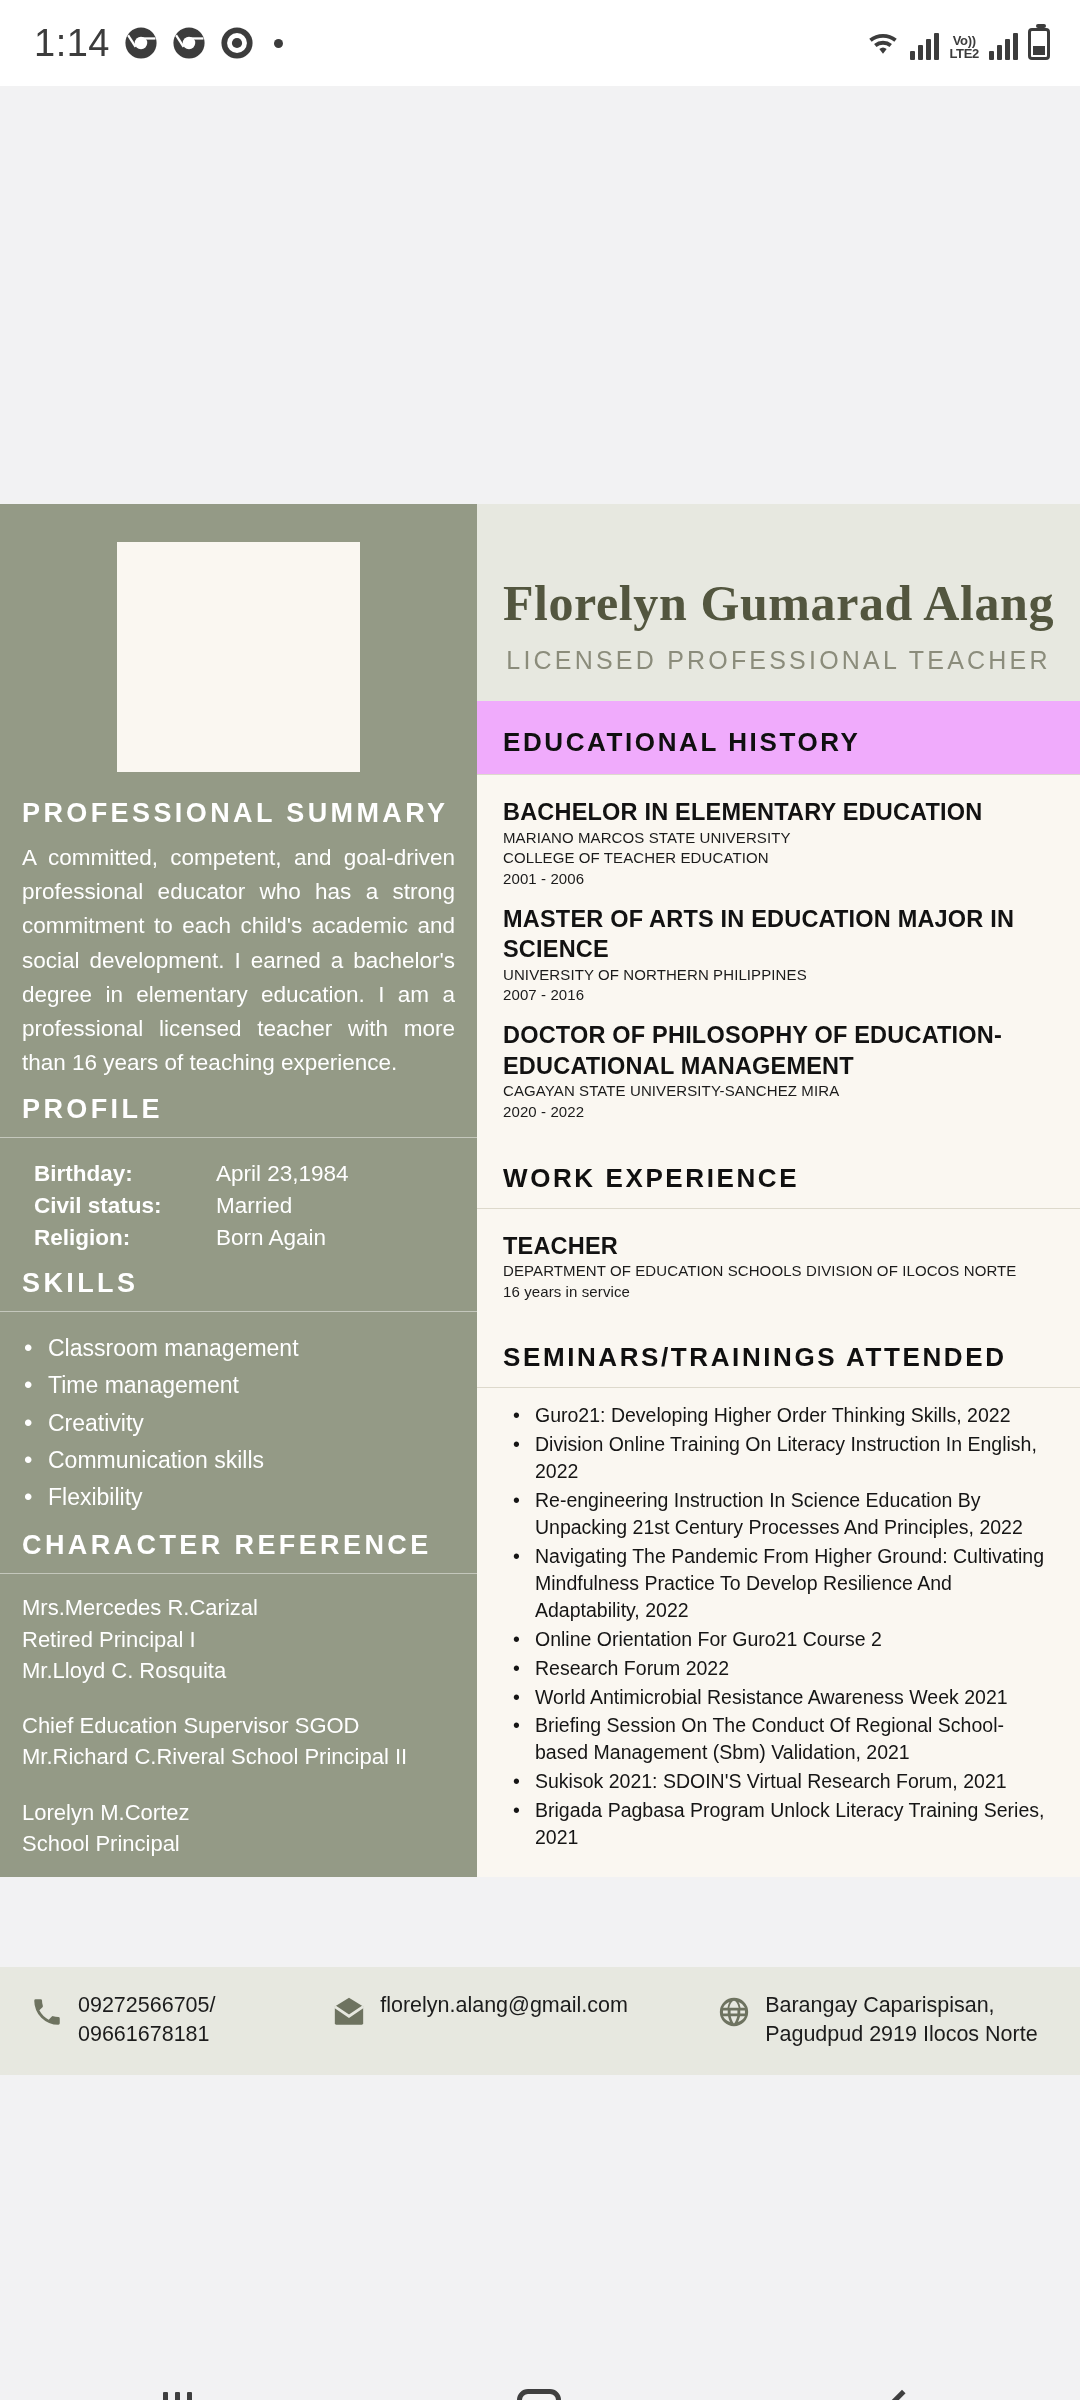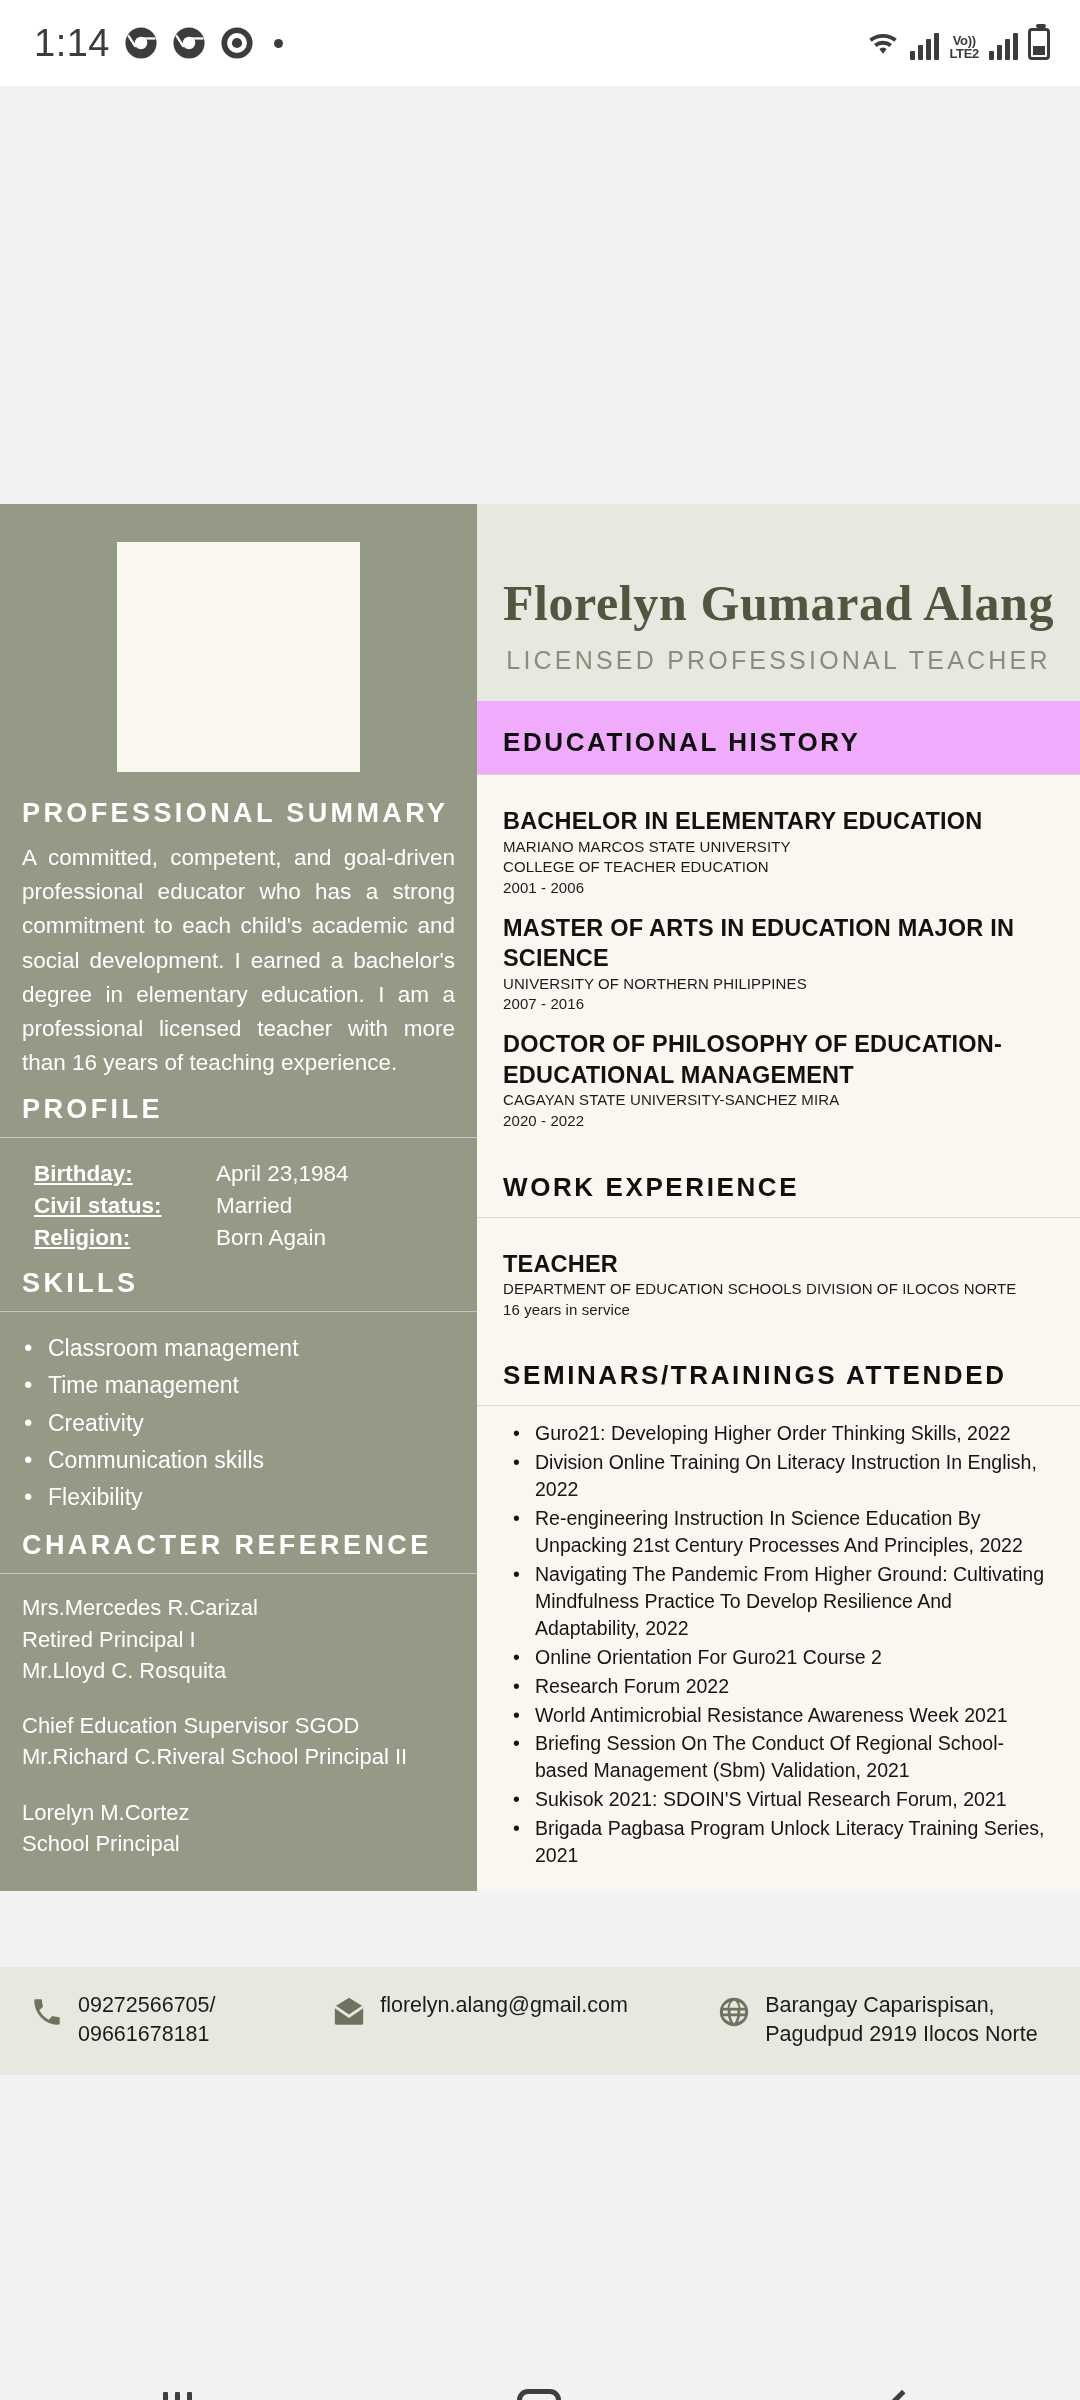--- a/index.html
+++ b/index.html
@@ -56,39 +56,39 @@
     padding:0 22px 12px 22px; color:#ffffff;
   }
   .lh.sp{ padding-top:14px; }
   .lrule{ height:1px; background:rgba(255,255,255,.45); margin:0 0 14px 0;}
   .summary{
     font-size:22.5px; line-height:1.52; text-align:justify;
     padding:0 22px; color:#ffffff;
   }
   .ptable{ padding:6px 22px 0 34px; font-size:22.5px; line-height:1.42; }
   .prow{ display:flex; }
-  .pk{ font-weight:bold; width:182px;text-decoration:underline; }
+  .pk{ font-weight:bold; width:182px; }
   .pv{ }
   .skills{ padding:4px 22px 0 48px; font-size:23px; line-height:1.62; }
   .skills li{ list-style:none; position:relative; }
   .skills li:before{
     content:"•"; position:absolute; left:-24px; top:-1px; font-size:24px;
   }
   .refs{ padding:4px 22px 0 22px; font-size:22px; line-height:1.42; }
   .refs p{ margin:0; }
   .refs .gap{ height:24px; }
 
   
   .rsec-head{
     font-size:26px; font-weight:bold; letter-spacing:2.6px;
     color:#101010; padding:22px 26px 14px 26px; background:#faf7f1;
   }
   .rsec-head.first{ background:#f0abfc; padding-top:26px; padding-bottom:16px;}
   .rrule{ height:1px; background:#ddd9cc; }
-  .rbody{ padding:29px 26px 4px 26px; }
+  .rbody{ padding:20px 26px 4px 26px; }
   .jobtitle{ font-size:23.5px; font-weight:bold; color:#121212; letter-spacing:.2px; line-height:1.3; margin-top:2px;}
   .jobmeta{ font-size:15px; color:#1b1b1b; line-height:1.38; letter-spacing:.1px;}
   .edublock{ margin-bottom:14px; }
   .semlist{ padding:14px 26px 20px 58px; }
   .semlist li{ font-size:19.5px; line-height:1.38; margin-bottom:2px; color:#151515; position:relative; list-style:none;}
   .semlist li:before{ content:"•"; position:absolute; left:-22px; top:0; }
 
   
   .rhead{ background:#e7e8e0; padding:70px 0 26px 0; text-align:center; }
   .rname{

